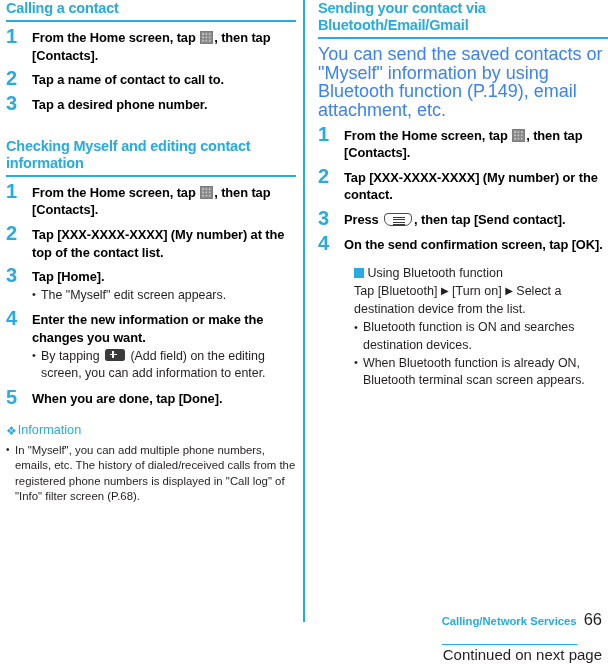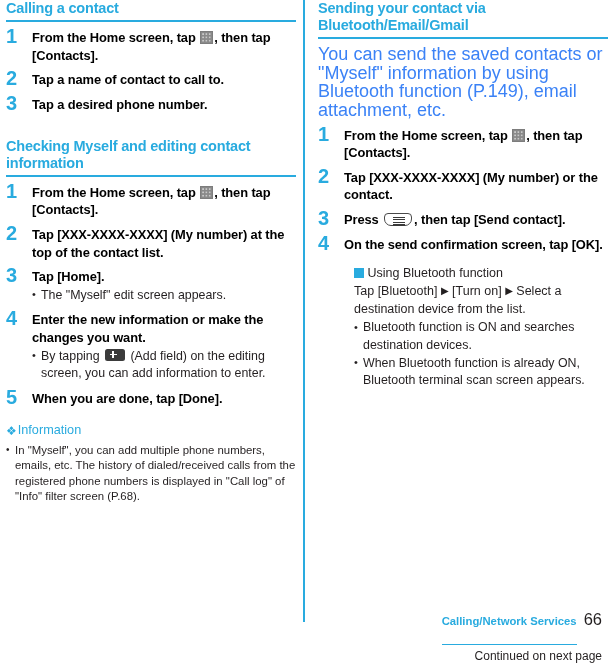--- a/index.html
+++ b/index.html
@@ -255,21 +255,21 @@
     font-size: 16.5px;
     font-weight: normal;
     color: #231f20;
     margin-left: 7px;
     vertical-align: baseline;
   }
   .footer-cont {
     position: absolute;
     right: 6px;
     bottom: 2px;
-    font-size: 12px;
+    font-size: 15px;
     color: #231f20;
     text-align: right;
     white-space: nowrap;
   }
 </style>
 </head>
 <body>
 
 <div class="page">
 

